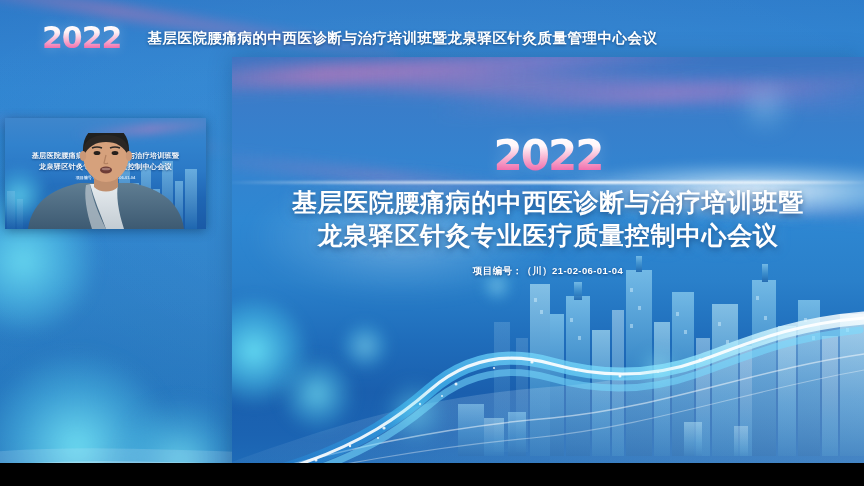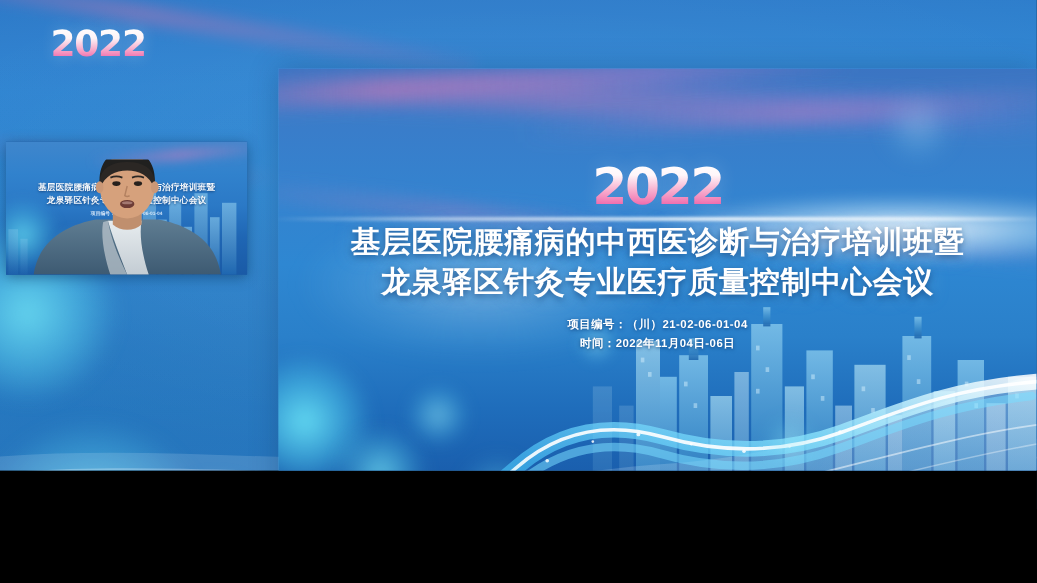--- a/index.html
+++ b/index.html
@@ -10,21 +10,21 @@
   body {
     width: 864px;
     height: 486px;
     overflow: hidden;
     font-family: "Liberation Sans", "DejaVu Sans", sans-serif;
   }
 
   #stage {
     position: relative;
     width: 864px;
-    height: 392px;
+    height: 463px;
     overflow: hidden;
     background: #2f86d0;
   }
 
   
   .bg-base {
     position: absolute;
     inset: 0;
     background:
       linear-gradient(178deg,
@@ -364,20 +364,21 @@
     <path d="M0,78 C180,58 330,92 520,66 C700,42 830,76 944,54 L944,120 L0,120 Z" fill="rgba(222,240,252,.30)"></path>
     <path d="M0,92 C200,72 340,104 540,80 C720,58 840,90 944,70" fill="none" stroke="rgba(255,255,255,.55)" stroke-width="1.6"></path>
   </svg>
   <svg class="bg-wave w2" viewBox="0 0 944 120" preserveAspectRatio="none">
     <path d="M0,96 C210,74 360,108 560,84 C740,62 860,94 944,76 L944,120 L0,120 Z" fill="rgba(205,232,250,.22)"></path>
   </svg>
 
   <div class="header">
     <div class="header-inner">
       <div class="hdr-year">2022</div>
+      <div class="hdr-title">基层医院腰痛病的中西医诊断与治疗培训班暨龙泉驿区针灸质量管理中心会议</div>
     </div>
   </div>
 
   <div class="slide">
     <div class="slide-sky"></div>
 
     <div class="sl-ray r1"></div>
     <div class="sl-ray r2"></div>
     <div class="sl-ray r3"></div>
     <div class="sl-ray r4"></div>
@@ -519,21 +520,20 @@
     <div class="sl-bokeh k7"></div>
 
     <div class="slide-text">
       <div class="sl-year">2022</div>
       <div class="sl-h1">
         <div>基层医院腰痛病的中西医诊断与治疗培训班暨</div>
         <div>龙泉驿区针灸专业医疗质量控制中心会议</div>
       </div>
       <div class="sl-meta">
         <div>项目编号：（川）21-02-06-01-04</div>
-        <div>时间：2022年11月04日-06日</div>
       </div>
     </div>
   </div>
 
   <div class="webcam">
     <div class="wc-bg"></div>
     <div class="wc-ray"></div>
     <div class="wc-bokeh c1"></div>
     <div class="wc-bokeh c2"></div>
 

